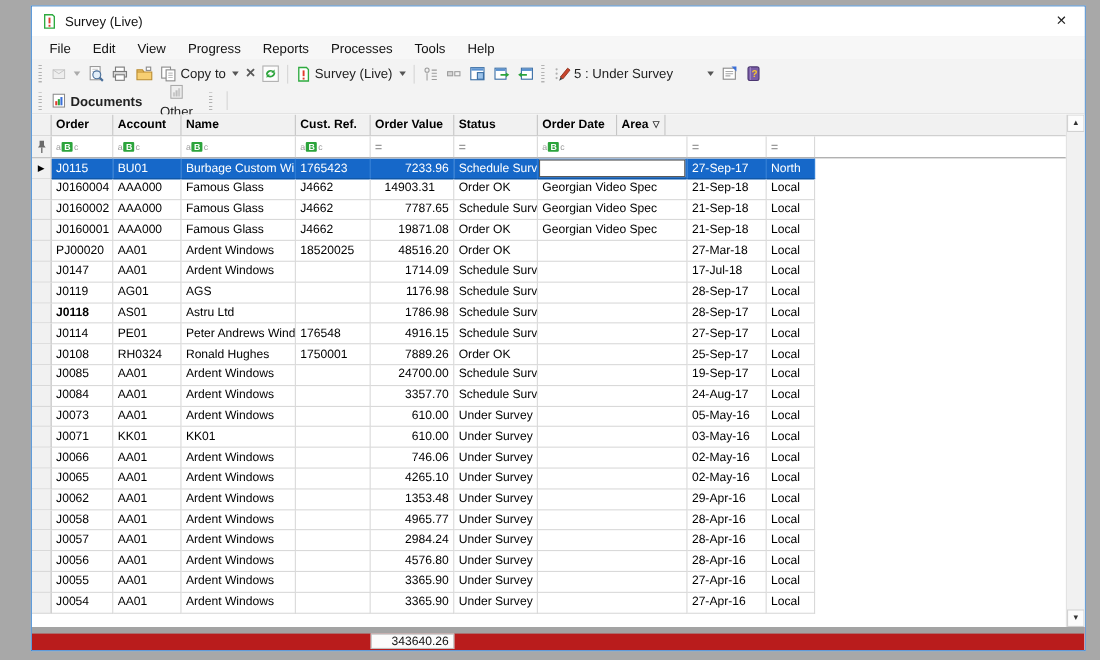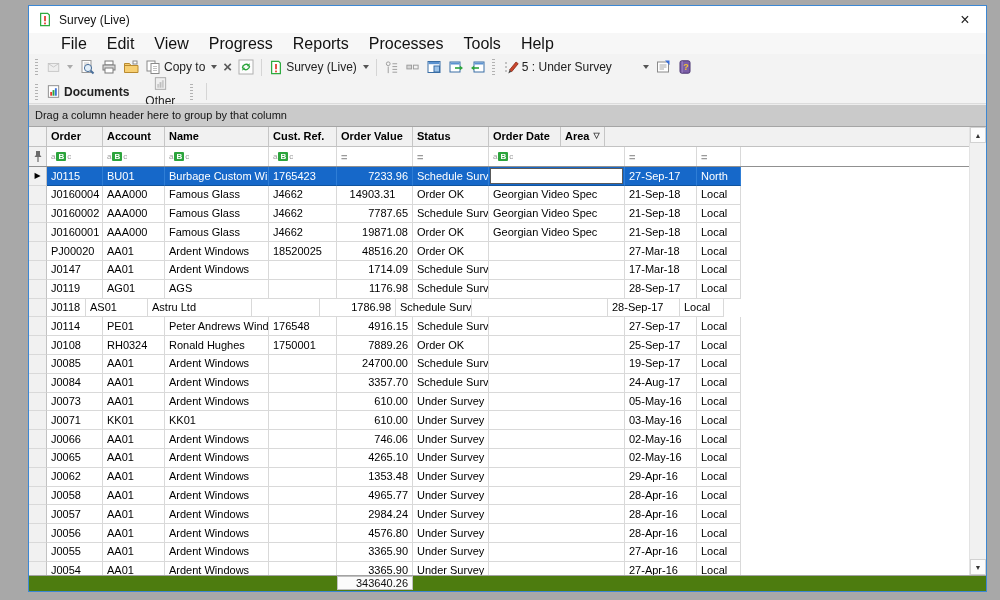--- a/index.html
+++ b/index.html
@@ -5,21 +5,21 @@
   html,body{margin:0;padding:0;}
   body{width:1000px;height:600px;background:#a8a8a8;position:relative;overflow:hidden;
        font-family:"Liberation Sans",sans-serif;}
   .window{position:absolute;left:28px;top:5px;width:957px;height:585px;background:#f0f0f0;
           border:1px solid #3c87d3;display:flex;flex-direction:column;box-sizing:content-box;}
   
   .titlebar{height:27px;background:#ffffff;display:flex;align-items:center;padding:0 10px 0 9px;flex:none;}
   .title{font-size:12px;color:#111;margin-left:7px;}
   .close{margin-left:auto;font-size:16px;color:#222;width:22px;text-align:center;line-height:22px;}
   
-  .menubar{height:21px;background:#f7f7f7;display:flex;align-items:center;font-size:16px;flex:none;padding-left:22px;}
+  .menubar{height:21px;background:#f7f7f7;display:flex;align-items:center;font-size:12px;flex:none;padding-left:6px;}
   .menu-item{padding:0 10px;color:#111;}
   
   .toolbar{height:26px;background:#f3f3f3;display:flex;align-items:center;flex:none;padding-left:3px;}
   .toolbar2{height:23px;background:#f3f3f3;display:flex;align-items:center;flex:none;padding-left:3px;
             border-bottom:1px solid #dcdcdc;}
   .tbtn{display:inline-flex;align-items:center;gap:3px;padding:1px 3px;font-size:12px;color:#222;
         background:transparent;border:0;font-family:inherit;}
   .tbtn.disabled{opacity:.45;}
   .tbtn.dim{color:#9a9a9a;}
   .tbtn.active{font-weight:bold;}
@@ -59,21 +59,21 @@
   .editcell{padding:1px !important;}
   .editcell input{width:100%;height:100%;border:1px solid #5a5a5a;font-size:11px;padding:0 3px;
                   box-sizing:border-box;font-family:inherit;outline:none;background:#fff;}
   
   .vscroll{position:absolute;top:0;right:0;bottom:0;width:17px;background:#f1f1f1;
            border-left:1px solid #e3e3e3;display:flex;flex-direction:column;justify-content:space-between;
            align-items:center;box-sizing:border-box;}
   .sbtn{width:16px;height:16px;background:#fcfcfc;border:1px solid #d2d2d2;font-size:7px;color:#333;
         display:flex;align-items:center;justify-content:center;box-sizing:border-box;}
   
-  .footer{height:15px;background:#4d7c0f;border-top:1px solid #a3a3a3;position:relative;flex:none;}
+  .footer{height:15px;background:#b91c1c;border-top:6px solid #a3a3a3;position:relative;flex:none;}
   .sumbox{position:absolute;left:308px;width:76px;top:0;height:14px;background:#fbfbfb;
           border:1px solid #c0c0c0;font-size:11px;color:#111;text-align:right;padding:0 4px;
           box-sizing:border-box;line-height:13px;}
   svg{flex:none;}
 </style>
 </head>
 <body>
 
 <div class="window">
 
@@ -242,21 +242,20 @@
           <rect x="4.5" y="8.5" width="2" height="4" fill="#c9c9c9"></rect>
           <rect x="7" y="6.5" width="2" height="6" fill="#bdbdbd"></rect>
           <rect x="9.5" y="4.5" width="2" height="8" fill="#c9c9c9"></rect>
         </svg>
       <span>Other</span>
     </button>
     <span class="grip" style="margin-left:12px;"></span>
     <span class="sep" style="margin-left:8px;"></span>
   </div>
 
-  <div class="groupbar">Drag a column header here to group by that column</div>
 
   <div class="gridwrap">
     <div class="gridarea">
       <div class="gridinner">
         <div class="hrow">
           <div class="hcell ind"></div>
         <div class="hcell" style="width: 56px;">
               <span>Order</span>
             </div>
             <div class="hcell" style="width: 62px;">
@@ -392,38 +391,38 @@
             </div>
             <div class="drow">
               <div class="ind"></div>
               <div class="dcell" style="width: 56px;">J0147</div>
               <div class="dcell" style="width: 62px;">AA01</div>
               <div class="dcell" style="width: 104px;">Ardent Windows</div>
               <div class="dcell" style="width: 68px;"></div>
               <div class="dcell right" style="width: 76px;">1714.09</div>
               <div class="dcell" style="width: 76px;">Schedule Survey</div>
               <div class="dcell" style="width: 136px;"></div>
-              <div class="dcell" style="width: 72px;">17-Mar-18</div>
+              <div class="dcell" style="width: 72px;">17-Jul-18</div>
               <div class="dcell" style="width: 44px;">Local</div>
             </div>
             <div class="drow">
               <div class="ind"></div>
               <div class="dcell" style="width: 56px;">J0119</div>
               <div class="dcell" style="width: 62px;">AG01</div>
               <div class="dcell" style="width: 104px;">AGS</div>
               <div class="dcell" style="width: 68px;"></div>
               <div class="dcell right" style="width: 76px;">1176.98</div>
               <div class="dcell" style="width: 76px;">Schedule Survey</div>
               <div class="dcell" style="width: 136px;"></div>
               <div class="dcell" style="width: 72px;">28-Sep-17</div>
               <div class="dcell" style="width: 44px;">Local</div>
             </div>
             <div class="drow">
               <div class="ind"></div>
-              <div class="dcell" style="width: 39px;">J0118</div>
+              <div class="dcell" style="width: 56px; font-weight: bold;">J0118</div>
               <div class="dcell" style="width: 62px;">AS01</div>
               <div class="dcell" style="width: 104px;">Astru Ltd</div>
               <div class="dcell" style="width: 68px;"></div>
               <div class="dcell right" style="width: 76px;">1786.98</div>
               <div class="dcell" style="width: 76px;">Schedule Survey</div>
               <div class="dcell" style="width: 136px;"></div>
               <div class="dcell" style="width: 72px;">28-Sep-17</div>
               <div class="dcell" style="width: 44px;">Local</div>
             </div>
             <div class="drow">

